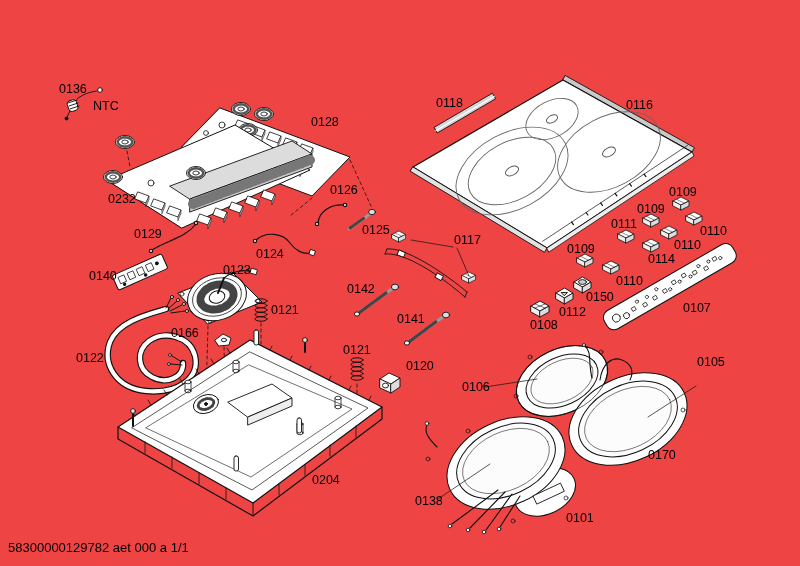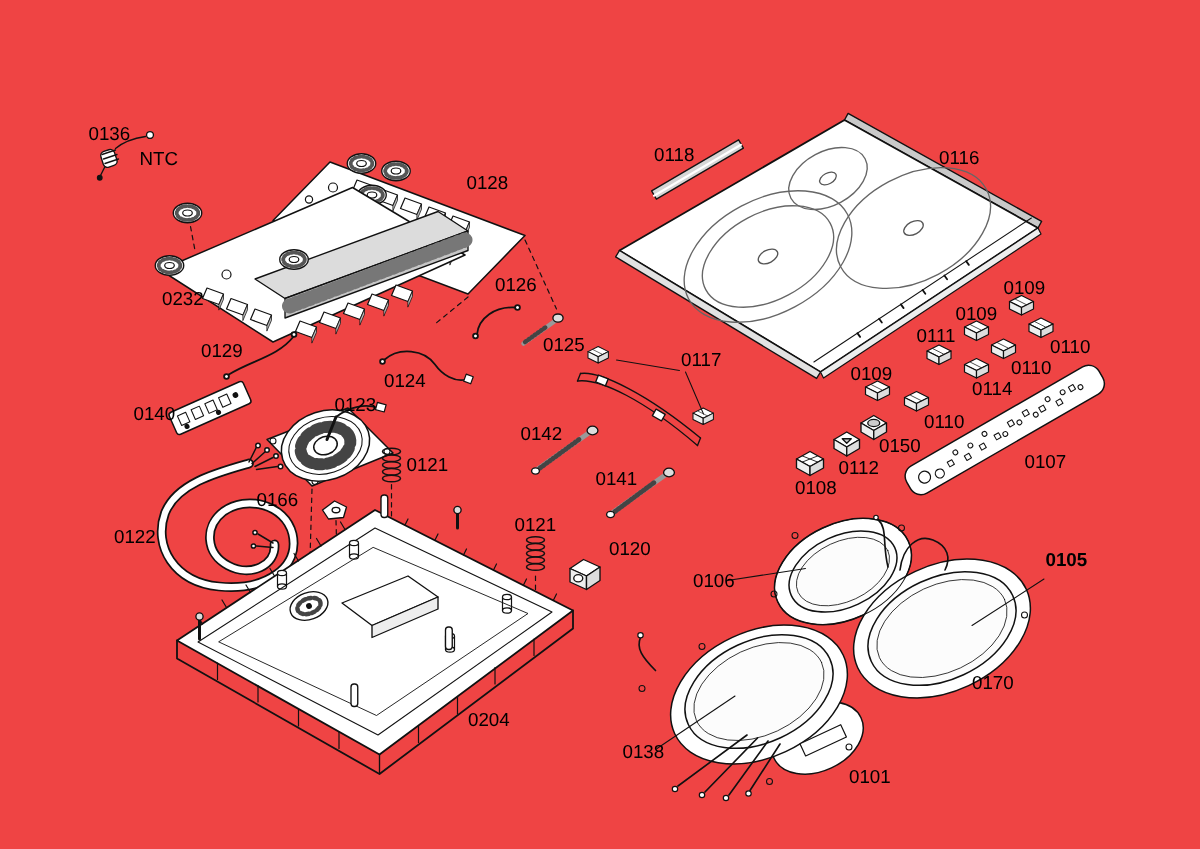--- a/index.html
+++ b/index.html
@@ -458,20 +458,21 @@
       <div class="callout" style="left: 700px; top: 225px;">0110</div>
       <div class="callout" style="left: 674px; top: 239px;">0110</div>
       <div class="callout" style="left: 567px; top: 243px;">0109</div>
       <div class="callout" style="left: 648px; top: 253px;">0114</div>
       <div class="callout" style="left: 616px; top: 275px;">0110</div>
       <div class="callout" style="left: 586px; top: 291px;">0150</div>
       <div class="callout" style="left: 559px; top: 306px;">0112</div>
       <div class="callout" style="left: 530px; top: 319px;">0108</div>
       <div class="callout" style="left: 683px; top: 302px;">0107</div>
       <div class="callout" style="left: 462px; top: 381px;">0106</div>
-      <div class="callout" style="left: 697px; top: 367px; font-weight: bold;">0105</div>
+      <div class="callout" style="left: 697px; top: 356px;">0105</div>
       <div class="callout" style="left: 648px; top: 449px;">0170</div>
       <div class="callout" style="left: 415px; top: 495px;">0138</div>
       <div class="callout" style="left: 566px; top: 512px;">0101</div>
     </div>
 
+<div class="footer">58300000129782 aet 000 a 1/1</div>
 
 </div>
 
 </body></html>

